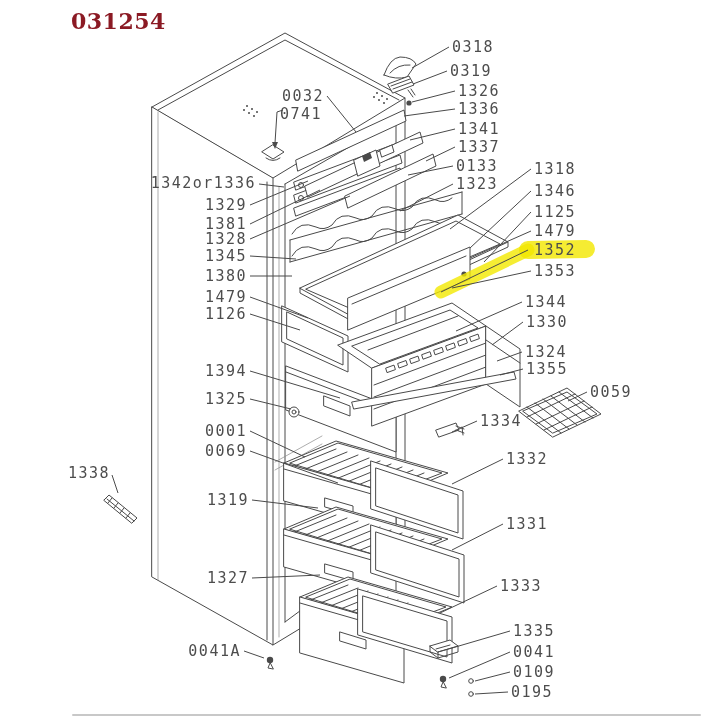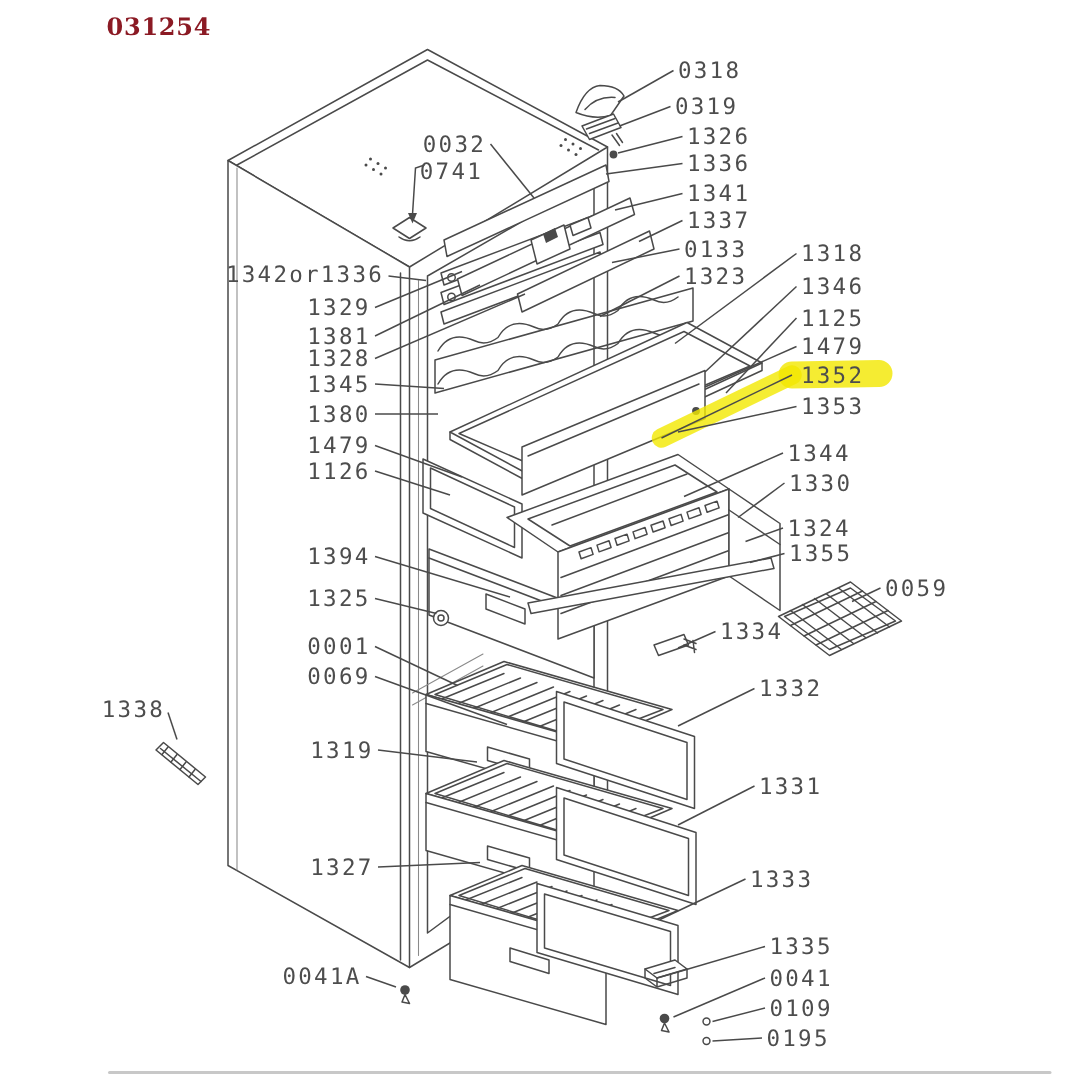--- a/index.html
+++ b/index.html
@@ -1,19 +1,19 @@
 <!DOCTYPE html>
 <html><head>
 <meta charset="utf-8">
 <style>
   html,body{margin:0;padding:0;background:#fff;}
   .stage{position:relative;width:720px;height:720px;background:#fff;overflow:hidden;
          font-family:"DejaVu Sans Mono","Liberation Mono",monospace;}
   .code{position:absolute;left:71px;top:8px;font-family:"DejaVu Serif","Liberation Serif",serif;
-        font-weight:bold;font-size:16px;letter-spacing:0.5px;color:#8b1a24;}
+        font-weight:bold;font-size:22px;letter-spacing:0.5px;color:#8b1a24;}
   svg{position:absolute;left:0;top:0;}
   .art{stroke:#4a4a4a;stroke-width:1;fill:none;stroke-linejoin:round;stroke-linecap:round;}
   .art .w{fill:#ffffff;}
   .art .dk{fill:#4a4a4a;stroke:none;}
   .art .lt{stroke:#8a8a8a;stroke-width:0.7;}
   #label-layer text{font-family:"DejaVu Sans Mono","Liberation Mono",monospace;font-size:15px;
         letter-spacing:1.5px;fill:#4d4d4d;}
   #label-layer polyline{stroke:#4a4a4a;stroke-width:1;fill:none;}
   #label-layer polygon{fill:#4a4a4a;}
   #highlight-layer *{opacity:0.8;}

